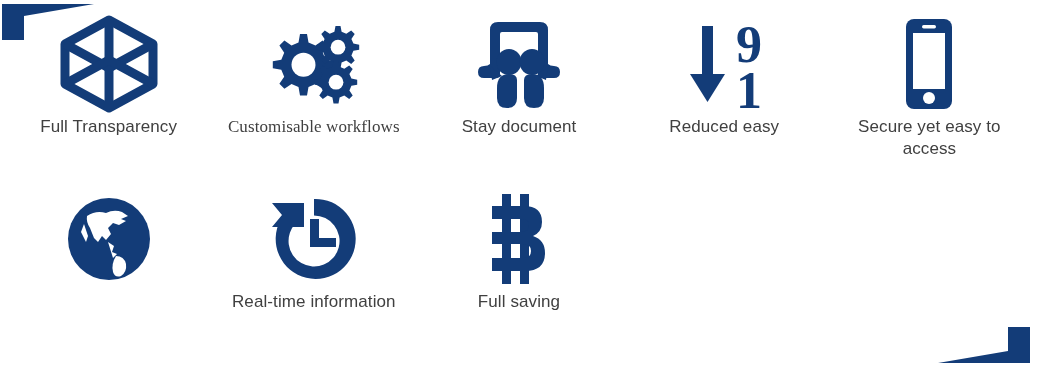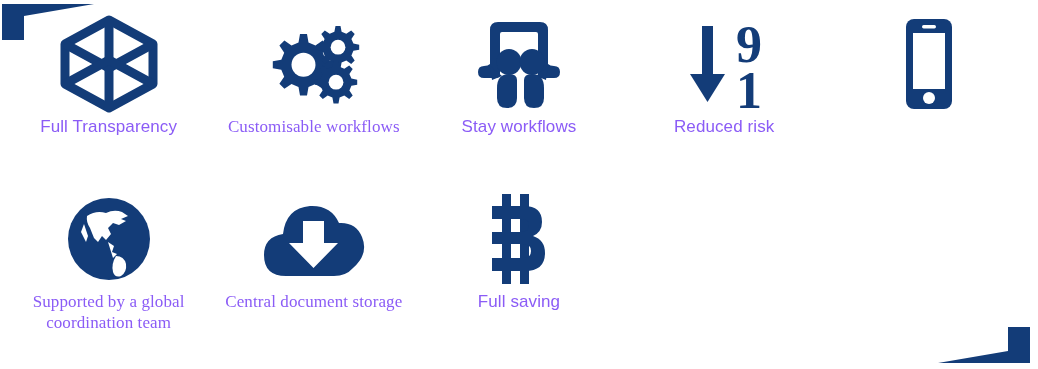--- a/index.html
+++ b/index.html
@@ -50,21 +50,21 @@
   }
   .icon-wrap {
     height: 92px;
     display: flex;
     align-items: center;
     justify-content: center;
   }
   .label {
     margin-top: 6px;
     text-align: center;
-    color: #8b5cf6;
+    color: #404040;
     font-size: 17px;
     line-height: 1.28;
     letter-spacing: 0.1px;
     max-width: 180px;
   }
   .label.wide { max-width: 200px; font-family: Liberation Serif, serif; }
   svg { display: block; }
 </style>
 </head>
 <body>
@@ -133,82 +133,87 @@
             <path d="M80 50 L68 60 L78 64 Z"></path>
 
             <ellipse cx="41" cy="46" rx="12.5" ry="13"></ellipse>
             <ellipse cx="64" cy="46" rx="12.5" ry="13"></ellipse>
 
             <path d="M41 58 Q29 58 29 72 L29 82 Q29 92 39 92 Q49 92 49 82 L49 64 Q49 58 41 58 Z"></path>
             <path d="M64 58 Q76 58 76 72 L76 82 Q76 92 66 92 Q56 92 56 82 L56 64 Q56 58 64 58 Z"></path>
           </g>
         </svg>
       </div>
-      <div class="label">Stay workflows</div>
+      <div class="label">Stay document</div>
     </div>
 
     <div class="item">
       <div class="icon-wrap">
         <svg width="100" height="96" viewBox="0 0 100 96">
           <g fill="#133c78">
 
             <rect x="28" y="10" width="11" height="58"></rect>
             <path d="M16 58 L51 58 L33.5 86 Z"></path>
           </g>
           <text x="62" y="46" font-family="Liberation Serif, serif" font-size="52" font-weight="bold" fill="#133c78">9</text>
           <text x="62" y="92" font-family="Liberation Serif, serif" font-size="52" font-weight="bold" fill="#133c78">1</text>
         </svg>
       </div>
-      <div class="label">Reduced risk</div>
+      <div class="label">Reduced easy</div>
     </div>
 
     <div class="item row2">
       <div class="icon-wrap">
         <svg width="70" height="96" viewBox="0 0 70 96">
           <g fill="#133c78">
             <rect x="12" y="3" width="46" height="90" rx="8" ry="8"></rect>
           </g>
           <rect x="19" y="17" width="32" height="56" fill="#ffffff"></rect>
           <rect x="28" y="9" width="14" height="3.4" rx="1.7" fill="#ffffff"></rect>
           <circle cx="35" cy="82" r="6" fill="#ffffff"></circle>
         </svg>
       </div>
+      <div class="label">Secure yet easy to access</div>
     </div>
 
     <div class="item row2">
       <div class="icon-wrap">
         <svg width="90" height="90" viewBox="0 0 90 90">
           <circle cx="45" cy="45" r="41" fill="#133c78"></circle>
           <g fill="#ffffff">
 
             <path d="M23 22 Q32 16 42 19 Q50 15 58 18 L64 22 L57 25 L62 27 L55 31 L49 29 L44 34 L47 40 L42 46 L38 42 L34 48 L30 44 L26 34 Q22 28 23 22 Z"></path>
 
             <path d="M44 48 L50 52 L48 58 L53 60 L49 64 Z"></path>
 
             <path d="M52 62 Q60 62 62 70 Q63 78 57 82 Q51 84 49 78 Q47 70 52 62 Z"></path>
 
             <path d="M20 30 L24 42 L22 48 L17 38 Z"></path>
           </g>
         </svg>
       </div>
-      <div class="label wide">Supported by a global coordination team</div>
-    </div>
-
-
-    <div class="item row2">
-      <div class="icon-wrap">
-        <svg width="116" height="86" viewBox="0 0 116 86">
-          <g fill="#133c78">
-            <path d="M30 80 Q8 80 8 59 Q8 41 27 38 Q30 12 54 10 Q75 9 83 27 Q100 26 106 41 Q113 58 97 72 Q90 80 78 80 Z"></path>
-          </g>
-          <path d="M47 25 L68 25 L68 47 L82 47 L57.5 72 L33 47 L47 47 Z" fill="#ffffff"></path>
-        </svg>
-      </div>
-      <div class="label wide">Central document storage</div>
-    </div>
+    </div>
+
+    <div class="item row2">
+      <div class="icon-wrap">
+        <svg width="96" height="92" viewBox="0 0 96 92">
+          <g fill="#133c78">
+
+            <path d="M48 6 A40 40 0 1 1 19.6 19.6 L30 30 A25.5 25.5 0 1 0 48 22.5 Z"></path>
+
+            <path d="M6 10 L38 10 L38 34 L6 34 L16 22 Z"></path>
+
+            <rect x="44" y="26" width="9" height="28"></rect>
+            <rect x="44" y="45" width="26" height="9"></rect>
+          </g>
+        </svg>
+      </div>
+      <div class="label">Real-time information</div>
+    </div>
+
 
     <div class="item row2">
       <div class="icon-wrap">
         <svg width="74" height="94" viewBox="0 0 74 94">
           <g fill="#133c78">
 
             <rect x="20" y="2" width="9" height="90"></rect>
             <rect x="38" y="2" width="9" height="90"></rect>
 
             <path d="M10 14 L42 14 Q60 14 60 30 Q60 40 51 44 Q63 48 63 61 Q63 79 43 79 L10 79 L10 66 L41 66 Q49 66 49 59 Q49 52 41 52 L10 52 L10 40 L39 40 Q47 40 47 33 Q47 27 39 27 L10 27 Z"></path>

